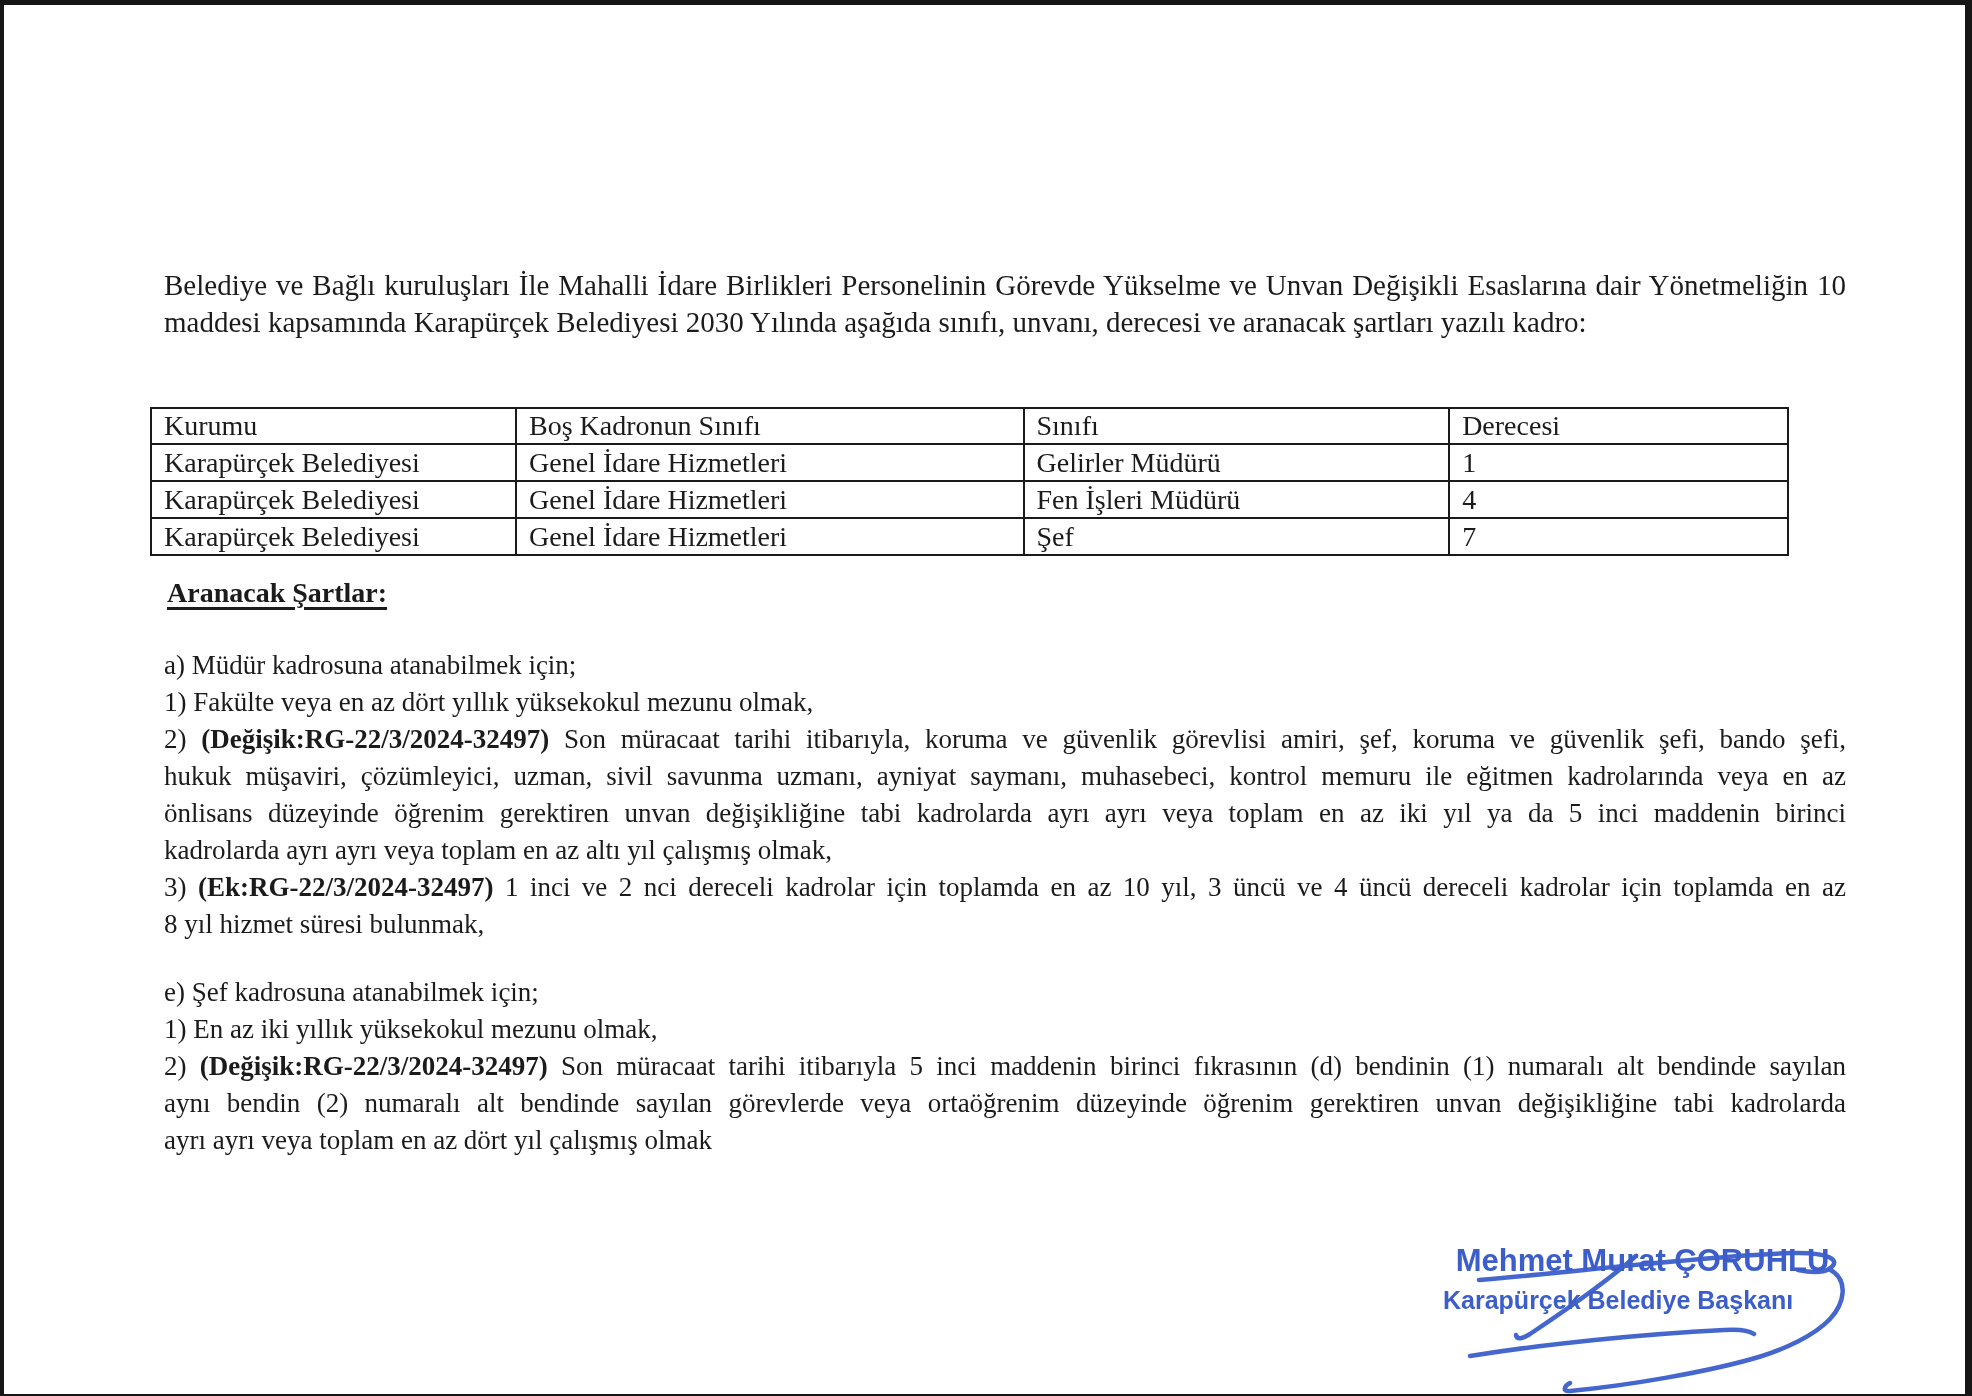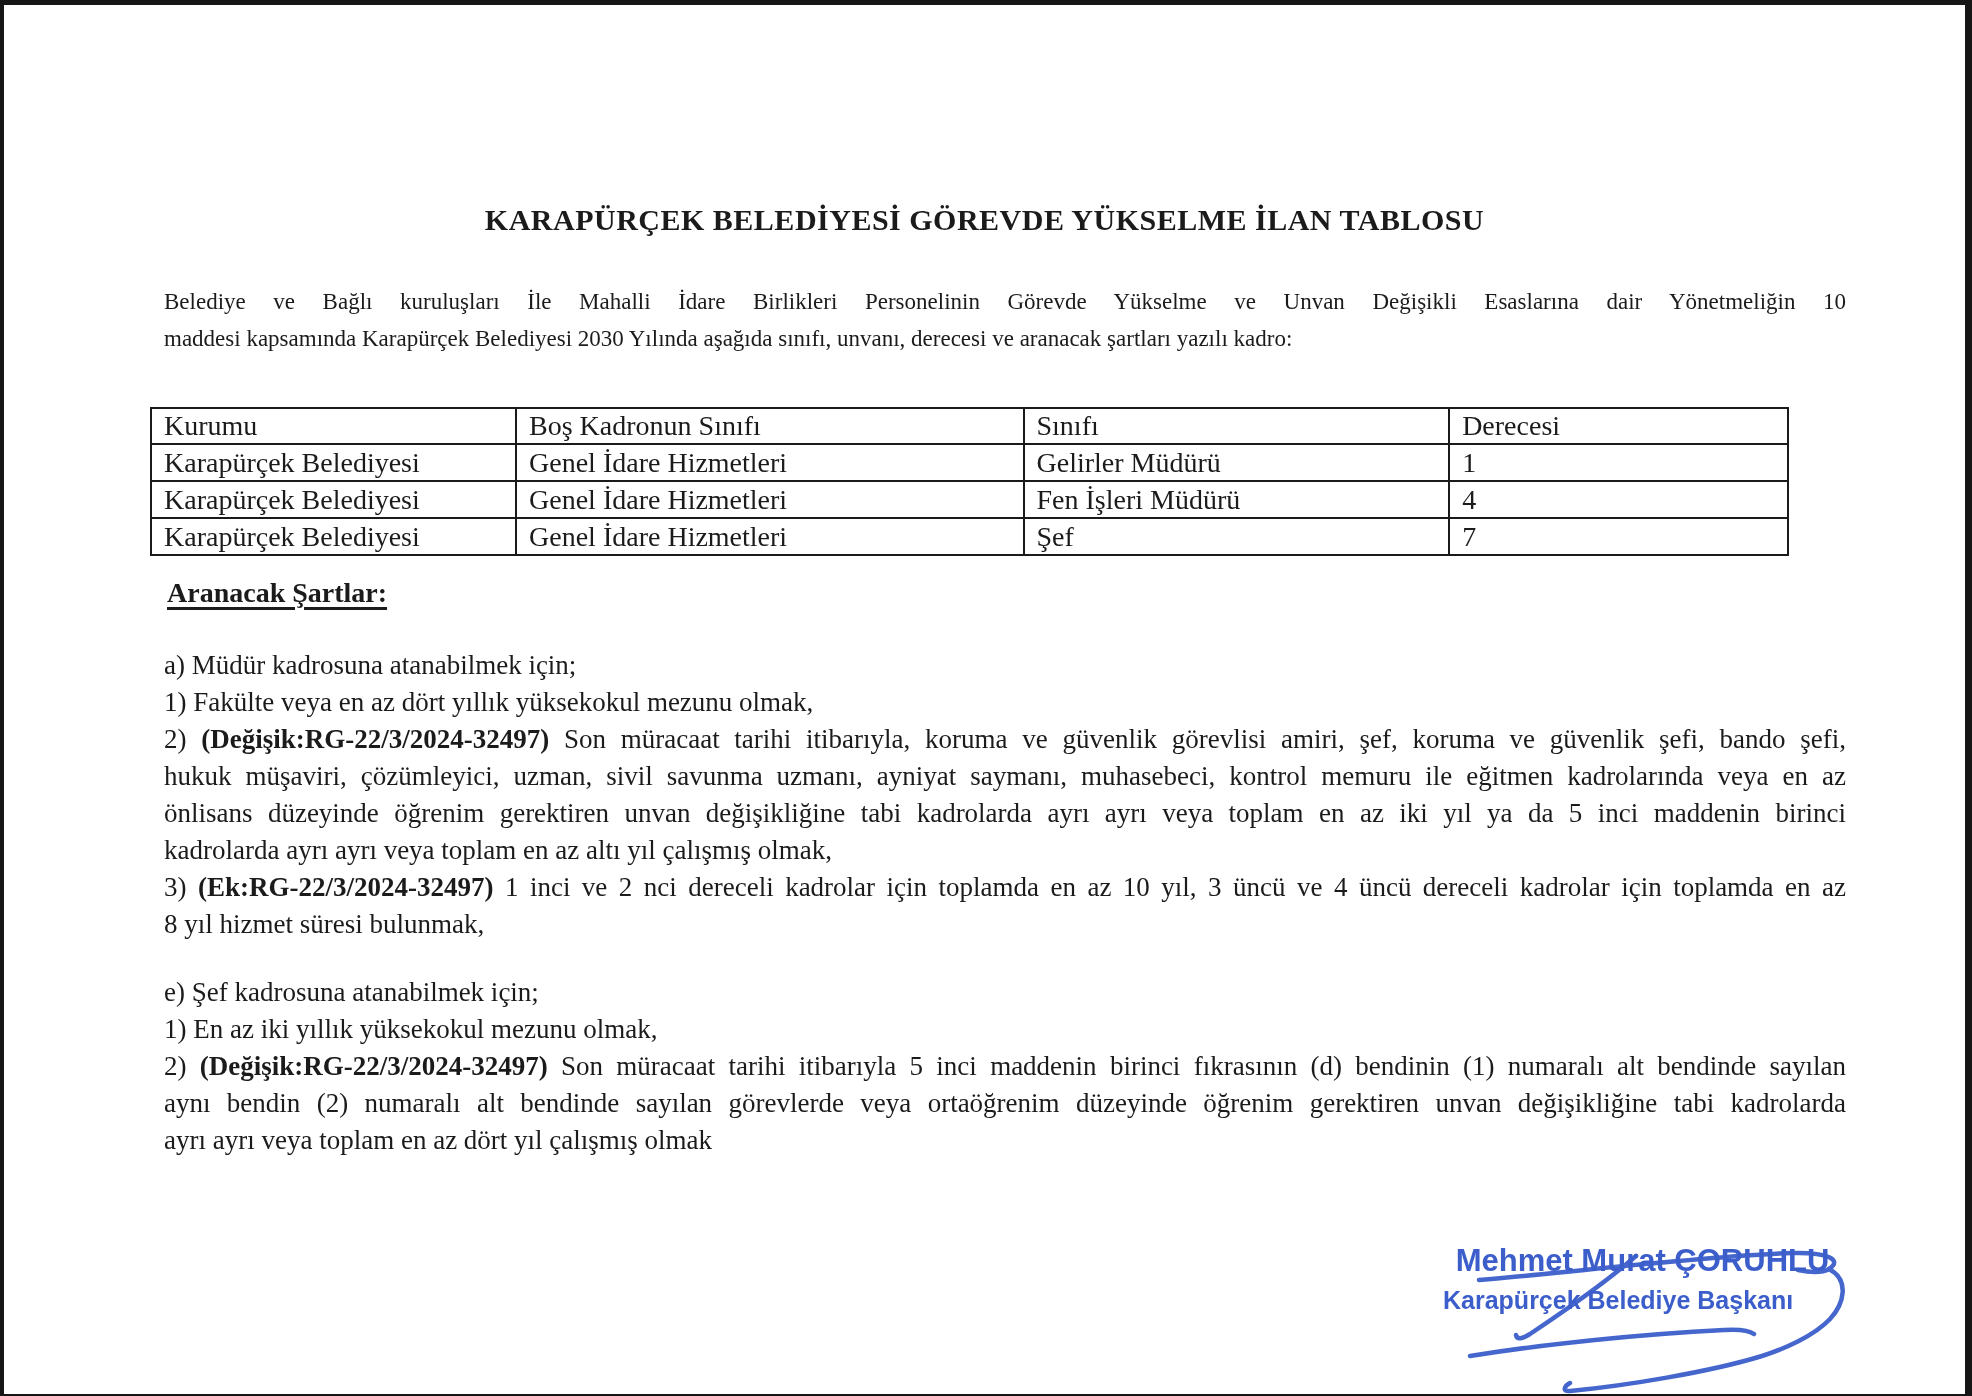--- a/index.html
+++ b/index.html
@@ -21,23 +21,22 @@
     position: absolute;
     top: 198px; left: 0; right: 0;
     text-align: center;
     font-size: 30px;
     font-weight: bold;
     letter-spacing: 0.5px;
   }
   .intro {
     position: absolute;
     top: 262px; left: 160px; width: 1682px;
-    font-size: 23px;
+    font-size: 29px;
     line-height: 37px;
-    margin-top: 16px;
   }
   .line { text-align: left; }
   .line.fill { text-align: justify; text-align-last: justify; }
   table.kadro {
     position: absolute;
     top: 402px; left: 146px; width: 1639px;
     border-collapse: collapse;
     table-layout: fixed;
     font-size: 28px;
   }
@@ -89,21 +88,20 @@
     font-size: 25px;
     font-weight: bold;
   }
   .signature svg { position: absolute; inset: 0; }
 </style>
 </head>
 <body>
 
 <div class="page">
 
-  <div class="title">KARAPÜRÇEK BELEDİYESİ GÖREVDE YÜKSELME İLAN TABLOSU</div>
 
   <div class="intro" id="intro">
       <div class="line fill">Belediye ve Bağlı kuruluşları İle Mahalli İdare Birlikleri Personelinin Görevde Yükselme ve Unvan Değişikli Esaslarına dair Yönetmeliğin 10</div>
       <div class="line">maddesi kapsamında Karapürçek Belediyesi 2030 Yılında aşağıda sınıfı, unvanı, derecesi ve aranacak şartları yazılı kadro:</div>
     </div>
 
   <table class="kadro">
     <colgroup id="kadro-cols">
         <col style="width: 22.3%;">
         <col style="width: 31%;">

